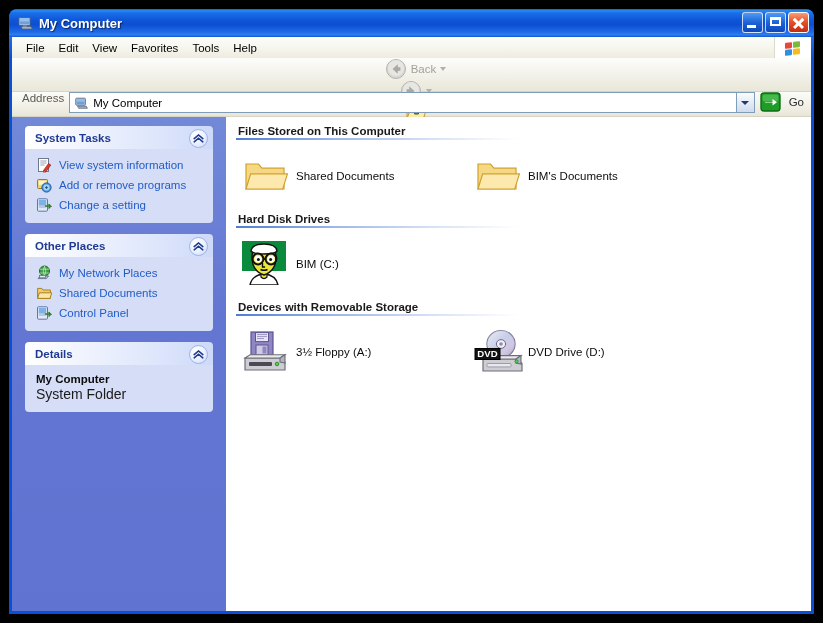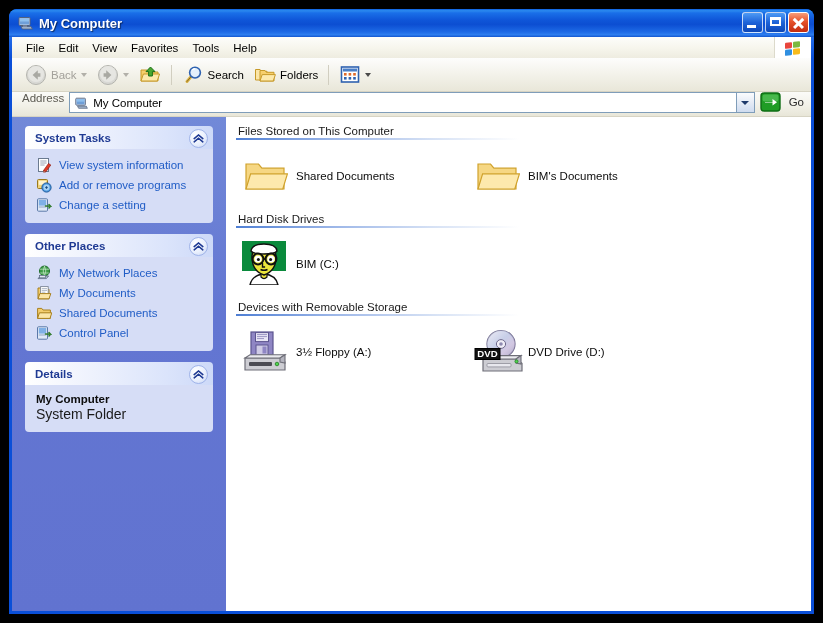--- a/index.html
+++ b/index.html
@@ -54,21 +54,21 @@
     position:relative;
   }
   #menubar .mi{padding:2px 7px;white-space:nowrap;}
   #flaglogo{position:absolute;right:0;top:0;width:36px;height:21px;background:#fff;
      border-left:1px solid #dcdacb;display:flex;align-items:center;justify-content:center;}
 
   
   #toolbar{
     height:33px;background:linear-gradient(to bottom,#fdfdfc,#f3f2ea 50%,#e9e7d9);
     display:flex;align-items:center;padding-left:8px;font-size:11.5px;
-    border-bottom:1px solid #d7d4c4;position:relative;
+    border-bottom:1px solid #d7d4c4;position:relative;flex-direction:column;
   }
   .tbitem{display:flex;align-items:center;height:26px;padding:0 5px;border-radius:3px;white-space:nowrap;}
   .tbitem .lbl{margin-left:4px;}
   .tbitem.dis .lbl{color:#a3a19b;}
   .tbsep{width:1px;height:20px;background:#d1cec0;margin:0 5px;}
   .caretdn{width:0;height:0;border-left:3.5px solid transparent;border-right:3.5px solid transparent;border-top:4px solid #4a4a4a;margin-left:4px;}
   .caretdn.dis{border-top-color:#b2b0a9;}
 
   
   #addrbar{
@@ -114,21 +114,21 @@
   .panel-bd{background:#d6ddf6;padding:6px 0 8px 0;}
   .pitem{display:flex;align-items:center;padding:2px 6px 2px 11px;}
   .pitem .ico{width:16px;height:16px;flex:none;margin-right:7px;position:relative;}
   .pitem .ptxt{font-size:11.5px;color:#215dc6;white-space:nowrap;}
   .details-bd{background:#d6ddf6;padding:8px 0 10px 11px;}
   .details-bd .d1{font-size:11.5px;font-weight:bold;color:#0d0d0d;margin-bottom:1px;}
   .details-bd .d2{font-size:14px;color:#1a1a1a;}
 
   
   #content{flex:1;background:#fff;padding:8px 0 0 10px;box-sizing:border-box;position:relative;}
-  .sect-hd{font-size:11.5px;font-weight:normal;color:#1a1a1a;margin:0 0 1px 2px;}
+  .sect-hd{font-size:11.5px;font-weight:bold;color:#1a1a1a;margin:0 0 1px 2px;}
   .sect-rule{height:2px;width:283px;margin-bottom:9px;
     background:linear-gradient(to right,#4f7fd4 0%,#9db7e8 35%,#d7e2f5 70%,#ffffff 100%);}
   .row{display:flex;margin-bottom:2px;}
   .tile{display:flex;align-items:center;width:232px;padding:4px 0;}
   .tile .ticon{width:46px;height:46px;flex:none;position:relative;margin-right:8px;margin-left:6px;}
   .tile .tlabel{font-size:11.5px;color:#0c0c0c;white-space:nowrap;}
   .gap{height:8px;}
 
   
   svg{display:block;}
@@ -362,35 +362,20 @@
                   <path d="M3.8 4.2 h9.4 M4.2 8 h8.6 M8.5 1 q2.6 5 0 10 M8.5 1 q-2.6 5 0 10" stroke="#bfe3c2" stroke-width=".8" fill="none"></path>
                   <path d="M2 13.6 h8.4 l2.2-2.6 H4.2z" fill="#b8c4d6" stroke="#5a6a80" stroke-width=".8"></path>
                   <rect x="3.4" y="10.4" width="6.2" height="2.4" fill="#dfe6f0" stroke="#5a6a80" stroke-width=".7"></rect>
                 </svg>
               </span>
               <span class="ptxt">My Network Places</span>
             </div>
             <div class="pitem">
               <span class="ico">
                 <svg width="16" height="16" viewBox="0 0 16 16">
-                  <path d="M2 13.8 V3 h3.4 l1 1.3 H13 v9.5z" fill="#f3cd6d" stroke="#a8801f" stroke-width="1"></path>
-                  <rect x="4.6" y="1.6" width="7.6" height="9" fill="#fff" stroke="#7c8798" stroke-width=".9"></rect>
-                  <g stroke="#9aa6b8" stroke-width=".8">
-                      <line x1="5.8" y1="3.6" x2="11" y2="3.6"></line>
-                      <line x1="5.8" y1="5.4" x2="11" y2="5.4"></line>
-                      <line x1="5.8" y1="7.2" x2="9.4" y2="7.2"></line>
-                    </g>
-                  <path d="M2 13.8 l1.8-5.2H14.8l-1.8 5.2z" fill="#fbe6a8" stroke="#a8801f" stroke-width="1"></path>
-                </svg>
-              </span>
-              <span class="ptxt">My Documents</span>
-            </div>
-            <div class="pitem">
-              <span class="ico">
-                <svg width="16" height="16" viewBox="0 0 16 16">
                   <path d="M1.6 13.4 V3.4 h4.2 l1.2 1.6 H14.4 V13.4z" fill="#f3cd6d" stroke="#a8801f" stroke-width="1"></path>
                   <path d="M1.6 13.4 l1.8-5.6H15.8l-1.8 5.6z" fill="#fbe6a8" stroke="#a8801f" stroke-width="1"></path>
                 </svg>
               </span>
               <span class="ptxt">Shared Documents</span>
             </div>
             <div class="pitem">
               <span class="ico">
                 <svg width="16" height="16" viewBox="0 0 16 16">
                   <rect x="1.5" y="1.8" width="10" height="12.4" rx="1" fill="#dfe9f7" stroke="#5a78a8" stroke-width="1"></rect>

